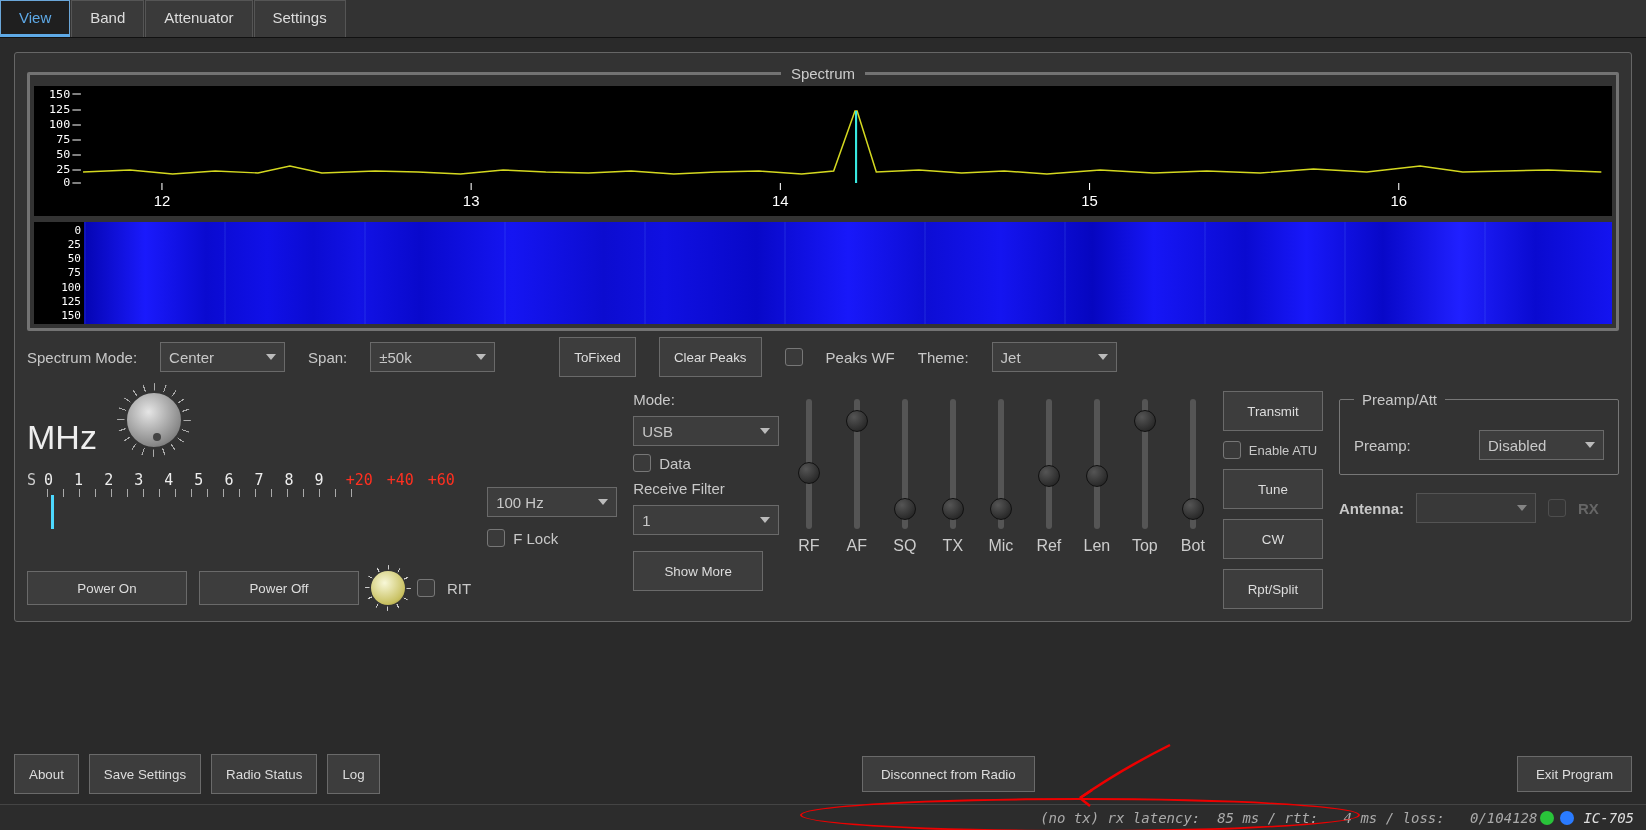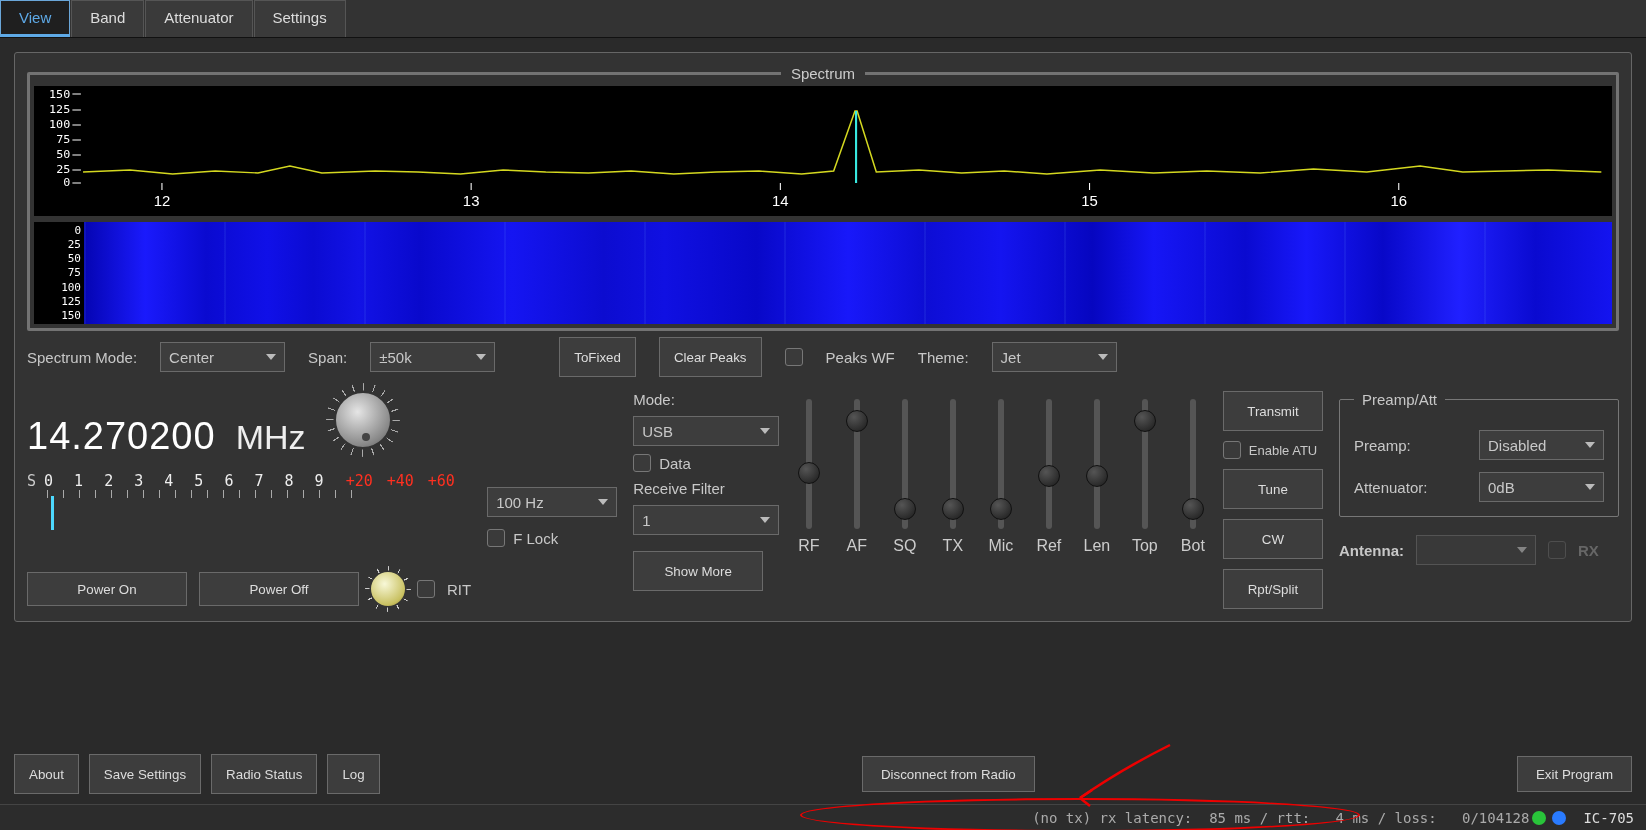--- a/index.html
+++ b/index.html
@@ -232,26 +232,27 @@
 .status-strip {
   position:absolute; bottom:0; left:0; right:0;
   height:26px;
   background:#2c2c2c;
   border-top:1px solid #444;
   font-family: monospace;
   color:#aaa;
   display:flex; align-items:center;
   padding: 0 12px;
   font-size: 14px;
+  font-style: italic;
 }
 .status-text { margin-left:auto; white-space:pre; }
 .dot { width:14px;height:14px;border-radius:50%;display:inline-block;margin:0 3px;vertical-align:middle; }
 .dot.green { background:#29c43a; }
 .dot.blue  { background:#2a7bff; }
-.radio-name { margin-left:14px; color:#ddd; font-family:inherit; }
+.radio-name { margin-left:6px; color:#ddd; font-family:inherit; }
 
 
 .annot-ellipse {
   position:absolute;
   border:2px solid #e00;
   border-radius:50%;
   pointer-events:none;
 }
 .annot-arrow {
   position:absolute;
@@ -358,21 +359,20 @@
     <div class="select" style="min-width:125px">
       <span>Jet</span>
         <span class="tri"></span>
     </div>
   </div>
 
   <div class="main-controls">
 
     <div class="freq-section">
       <div class="freq-display">
-        <span class="freq-value">14.270200</span>
         <span class="freq-unit">MHz</span>
         <div style="position:relative;margin-left:8px">
           <div class="knob-ticks"></div>
           <div class="knob"></div>
         </div>
       </div>
 
       <div class="smeter">
         <div class="smeter-scale">
           <span class="s-label">S</span>
@@ -496,27 +496,20 @@
       <button class="btn">Rpt/Split</button>
     </div>
 
     <div style="display:flex;flex-direction:column;gap:8px">
       <fieldset class="preamp-group">
         <legend>Preamp/Att</legend>
         <div class="preamp-row">
           <span class="label">Preamp:</span>
           <div class="select" style="min-width:125px">
             <span>Disabled</span>
-              <span class="tri"></span>
-          </div>
-        </div>
-        <div class="preamp-row">
-          <span class="label">Attenuator:</span>
-          <div class="select" style="min-width:125px">
-            <span>0dB</span>
               <span class="tri"></span>
           </div>
         </div>
       </fieldset>
       <div class="antenna-row">
         <span class="label">Antenna:</span>
         <div class="select" style="min-width:120px;opacity:.6">
           <span></span>
             <span class="tri"></span>
         </div>

